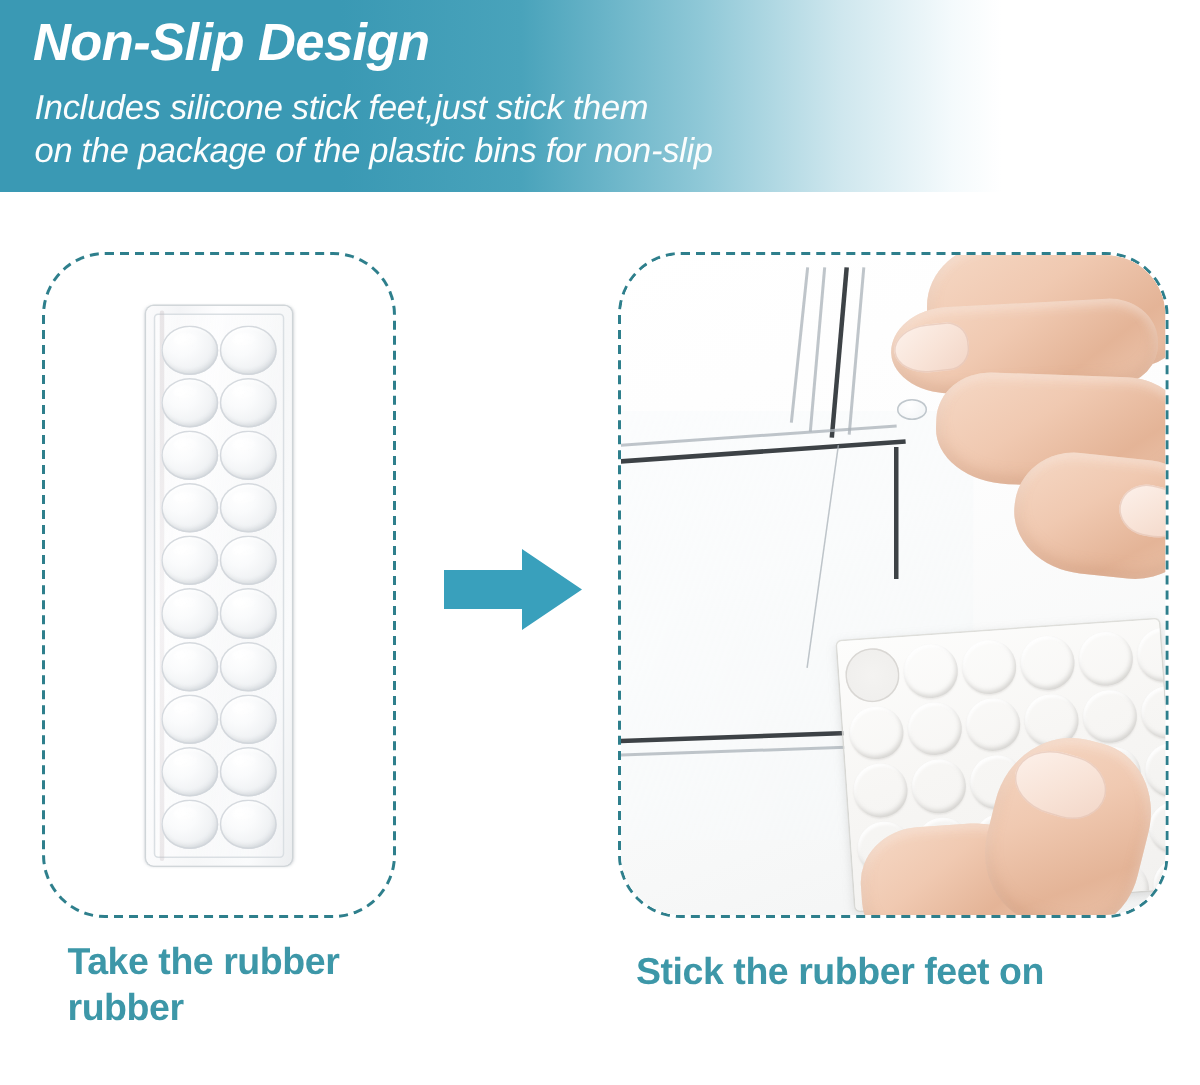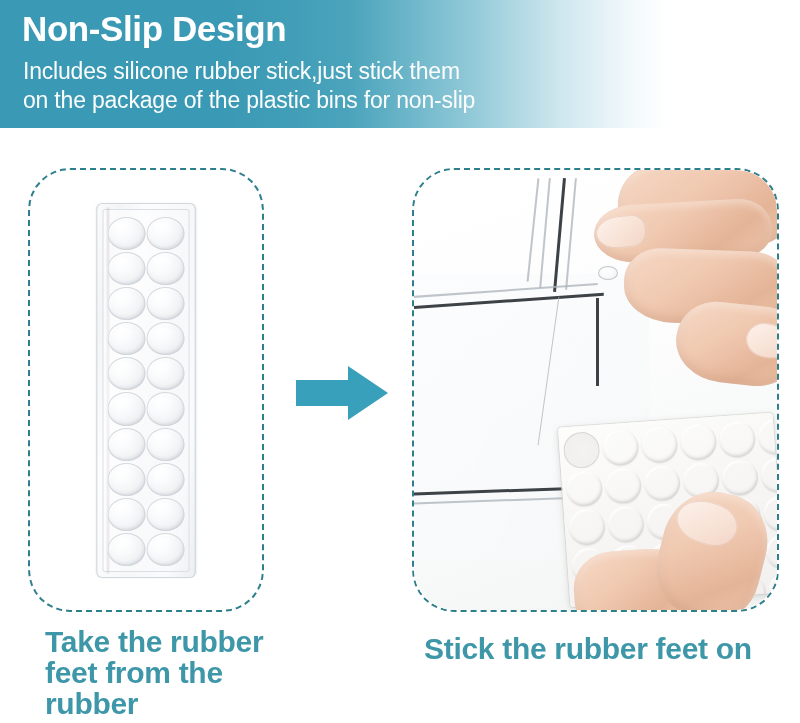--- a/index.html
+++ b/index.html
@@ -10,20 +10,21 @@
     font-family:"Liberation Sans","DejaVu Sans",sans-serif;
     position:relative;
   }
   #stage{position:relative;width:800px;height:723px;background:#fff;}
 
   
   .header{
     position:absolute;left:0;top:0;width:668px;height:128px;
     background:linear-gradient(to right,#3a99b4 0%,#3a99b4 34%,#49a3bb 52%,#8fc8d7 70%,#cfe7ee 84%,#f4fafc 95%,#ffffff 100%);
     overflow:hidden;
+    font-style:italic;
   }
   .header-title{
     position:absolute;left:22px;top:7px;
     font-size:35px;line-height:44px;font-weight:bold;color:#ffffff;
     letter-spacing:-0.4px;white-space:nowrap;
   }
   .header-sub{
     position:absolute;left:23px;top:57px;
     font-size:23px;line-height:29px;color:#fbfdfd;
     letter-spacing:-0.2px;white-space:nowrap;font-weight:400;
@@ -145,35 +146,35 @@
   .nail{
     position:absolute;
     background:linear-gradient(140deg,#fdf2ec 0%,#f8e3d7 55%,#f2d5c6 100%);
     box-shadow:inset 0 0 0 1px rgba(226,192,175,.6);
   }
 
   
   .caption{
     position:absolute;
     color:#3d97a8;font-weight:bold;
-    font-size:30px;line-height:31px;letter-spacing:-0.3px;
+    font-size:25px;line-height:31px;letter-spacing:-0.3px;
   }
   .caption-left{left:45px;top:626px;width:290px;}
   .caption-right{left:424px;top:633px;width:360px;}
   .caption div{white-space:nowrap;}
 </style>
 </head>
 <body>
 
 <div id="stage">
 
   <div class="header">
     <div class="header-title">Non-Slip Design</div>
     <div class="header-sub">
-      <div>Includes silicone rubber stick,just stick them</div>
+      <div>Includes silicone stick feet,just stick them</div>
       <div>on the package of the plastic bins for non-slip</div>
     </div>
   </div>
 
   <div class="panel panel-left">
     <div class="panel-inner">
 
       <div class="tray">
         <div class="feet-grid">
           <div class="foot"></div>
@@ -285,21 +286,20 @@
           <div class="finger" style="left:96px;top:-4px;width:104px;height:126px;border-radius:50px 44px 40px 44px/54px 50px 46px 50px;transform:rotate(14deg);"></div>
           <div class="nail" style="left:112px;top:6px;width:62px;height:42px;border-radius:30px 26px 26px 30px/22px 22px 22px 22px;transform:rotate(16deg);"></div>
         </div>
 
       </div>
     </div>
   </div>
 
   <div class="caption caption-left">
     <div>Take the rubber</div>
-    <div>feet from the</div>
     <div>rubber</div>
   </div>
 
   <div class="caption caption-right">
     <div>Stick the rubber feet on</div>
   </div>
 
 </div>
 
 </body></html>

